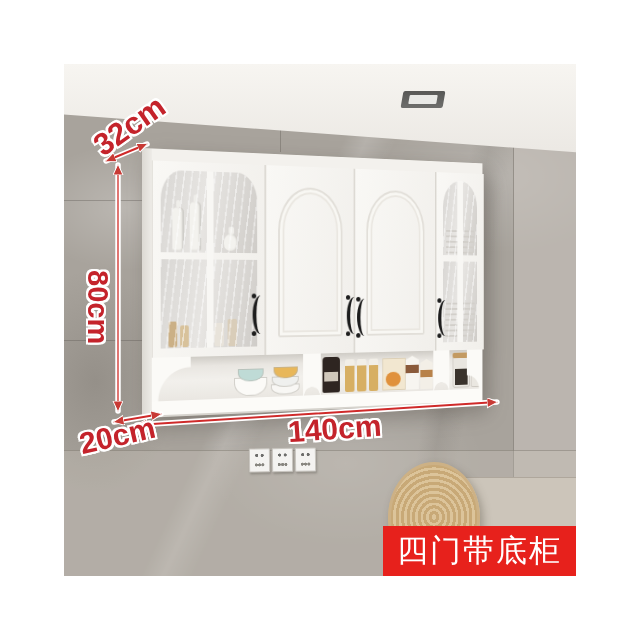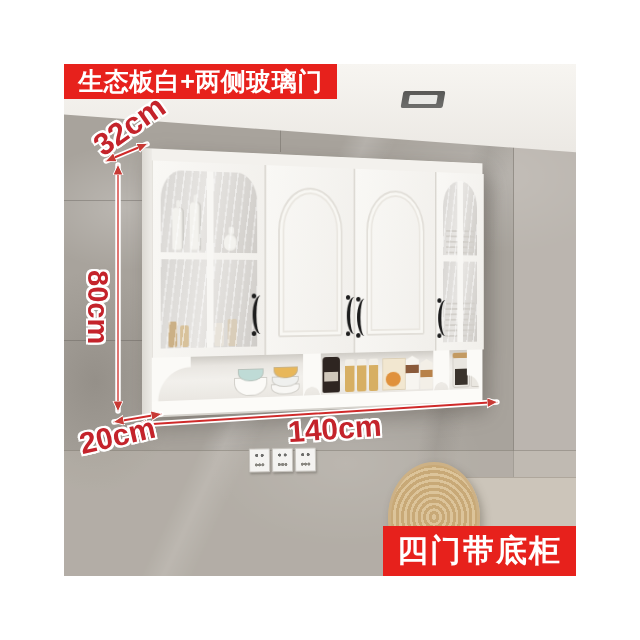--- a/index.html
+++ b/index.html
@@ -163,21 +163,21 @@
     color:#fff;font-size:25px;font-weight:700;letter-spacing:.5px;
   }
   .size-bar{
     position:absolute;left:0;top:466px;width:314px;height:45px;z-index:9;
     display:flex;align-items:center;justify-content:center;
     color:#fff;font-size:31px;font-weight:700;letter-spacing:1px;
   }
   .badge-br{
     position:absolute;left:319px;top:462px;right:0;bottom:0;z-index:9;
     display:flex;align-items:center;justify-content:center;
-    color:#fff;font-size:31px;font-weight:700;letter-spacing:2px;
+    color:#fff;font-size:31px;font-weight:400;letter-spacing:2px;
   }
 </style>
 </head>
 <body>
 
 <div class="photo">
 
   <div class="wall"></div>
   <div class="seam" style="left:216px;top:48px;width:1px;height:40px;"></div>
   <div class="seam" style="left:0;top:136px;width:78px;height:1px;"></div>
@@ -306,15 +306,14 @@
       <line x1="73" y1="361" x2="433" y2="338" stroke="#ffffff" stroke-width="5.5"></line>
       <line x1="73" y1="361" x2="433" y2="338" stroke="#cf2a2a" stroke-width="2" marker-start="url(#ah)" marker-end="url(#ah)"></line>
     </g>
   </svg>
 
   <div class="dim" id="dim-32">32cm</div>
   <div class="dim" id="dim-80">80cm</div>
   <div class="dim" id="dim-20">20cm</div>
   <div class="dim" id="dim-140">140cm</div>
 
-  <div class="badge-top" style="background:#e7211c;">生态板白+两侧玻璃门</div>
   <div class="badge-br" style="background:#e7211c;">四门带底柜</div>
 </div>
 
 </body></html>

